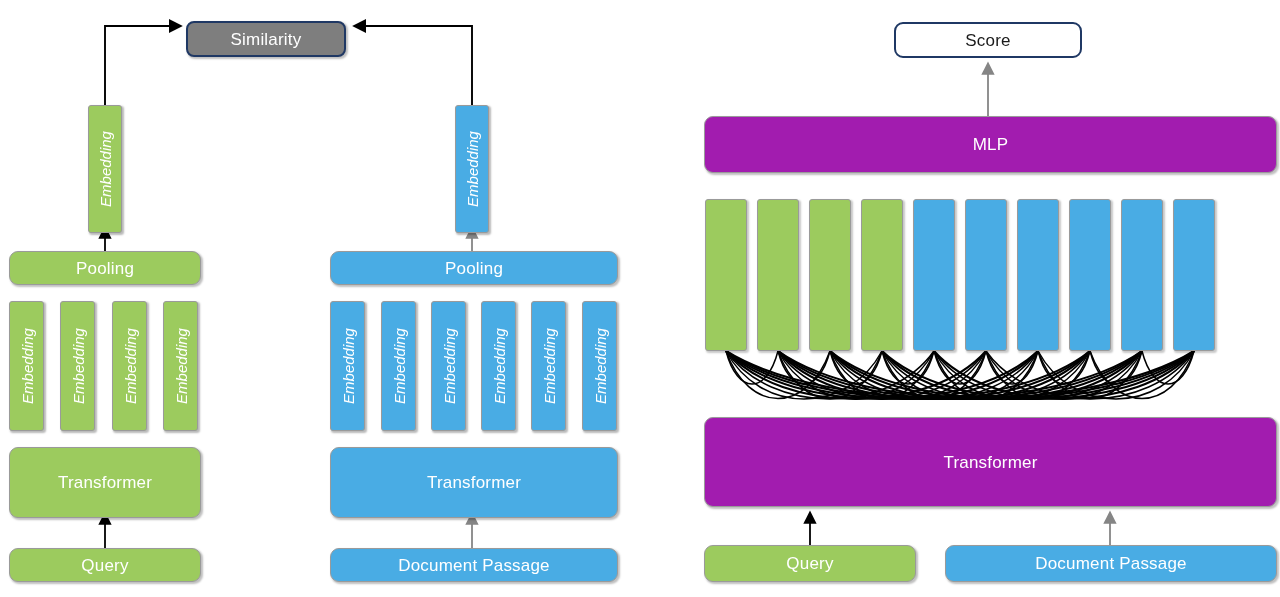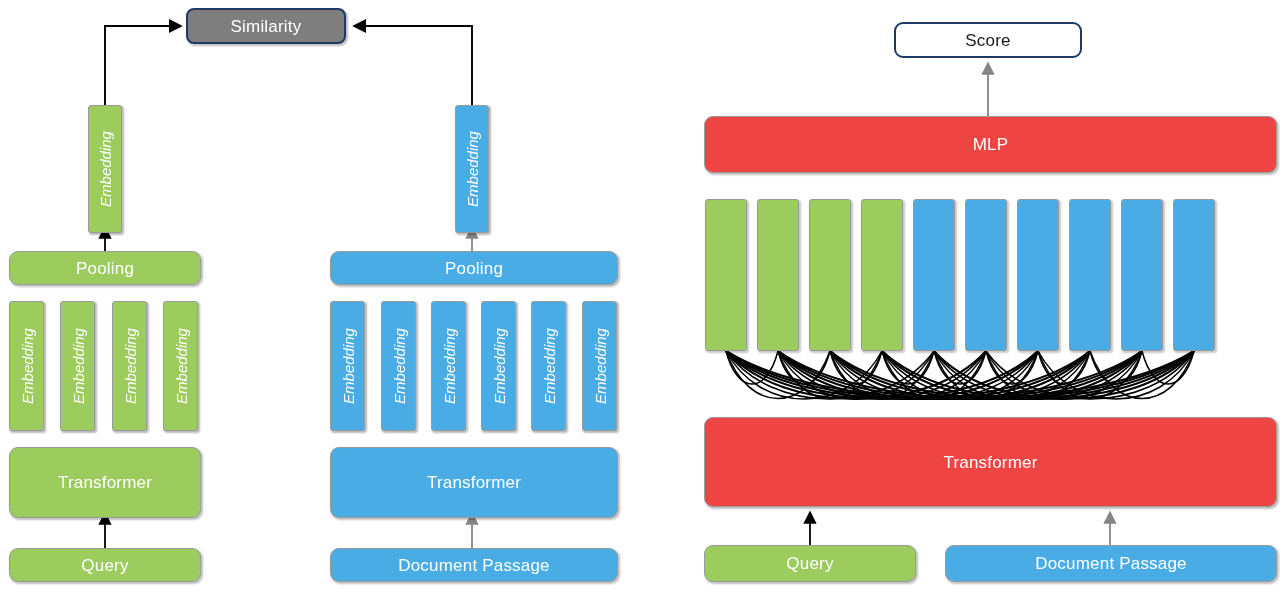--- a/index.html
+++ b/index.html
@@ -30,27 +30,28 @@
     border-radius: 9px;
     color: #ffffff;
     font-size: 17px;
     line-height: 1;
     letter-spacing: .2px;
     box-shadow: 1.5px 1.5px 2px rgba(0,0,0,.25);
     white-space: nowrap;
   }
   .node.green { background: #9CCB5E; }
   .node.blue  { background: #49ACE4; }
-  .node.gray  { background: #ef4444; }
+  .node.gray  { background: #a21caf; }
 
   
   .node.similarity {
     background: #7E7E7E;
     border: 2px solid #1F3864;
     border-radius: 8px;
+    margin-top: 13px;
   }
   
   .node.score {
     background: #ffffff;
     border: 2px solid #1F3864;
     border-radius: 9px;
     color: #1A1A1A;
     box-shadow: none;
   }
 

